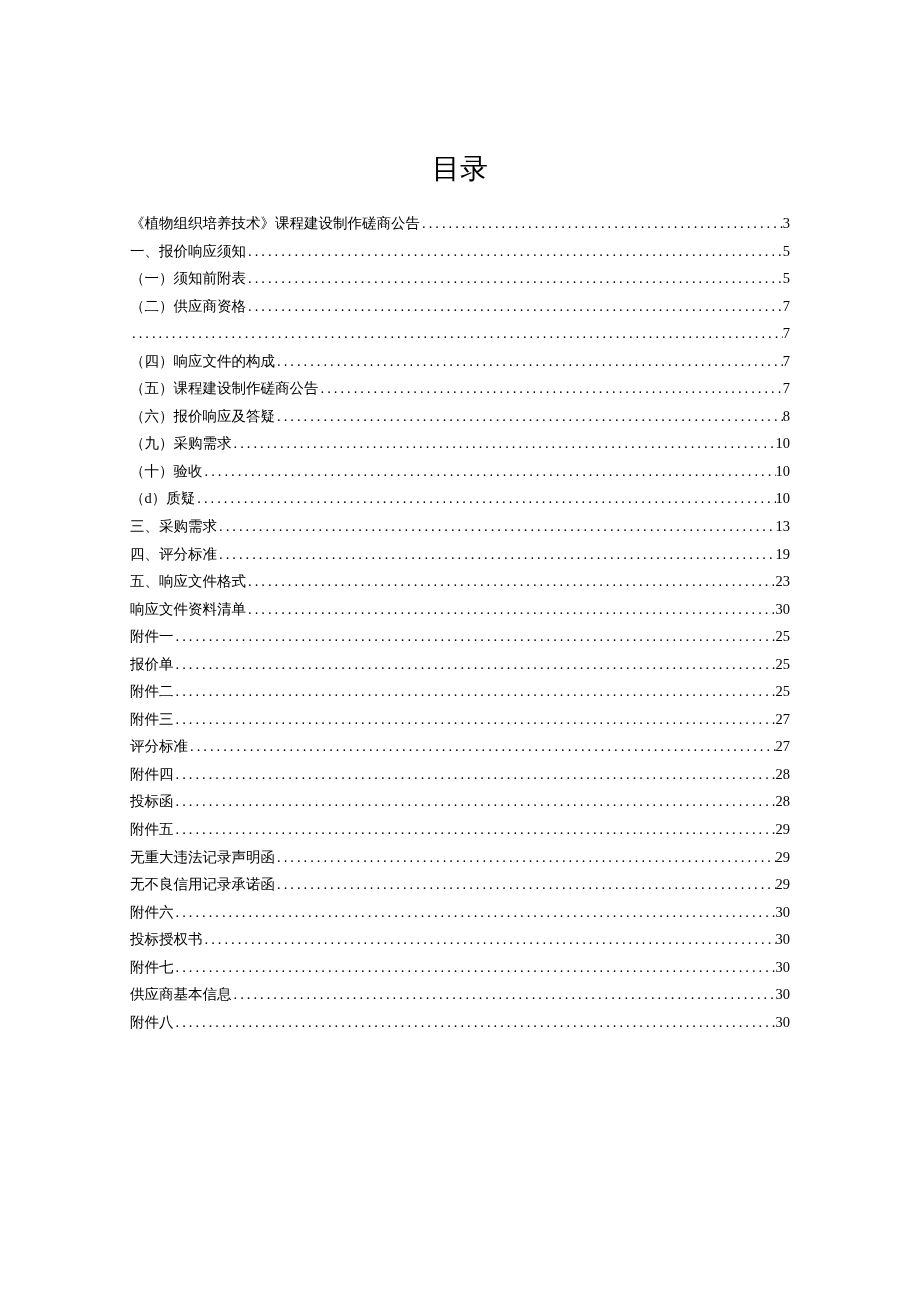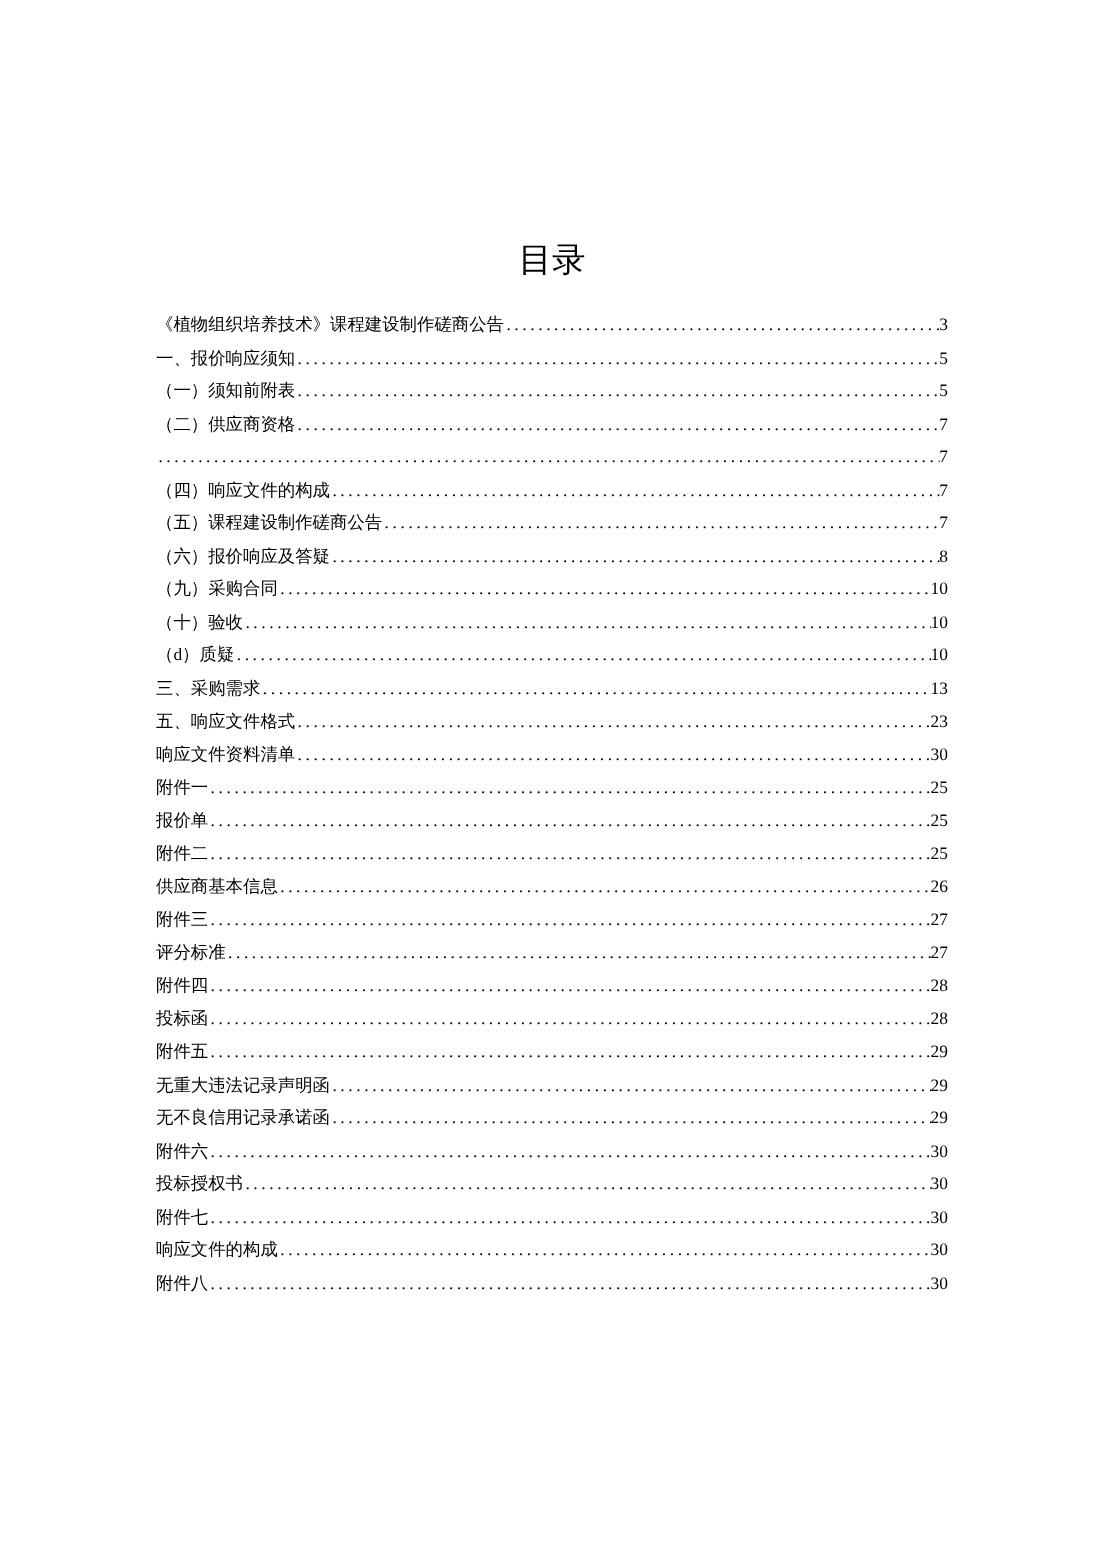--- a/index.html
+++ b/index.html
@@ -10,21 +10,20 @@
       font-family: "SimSun", "宋体", serif;
       color: #000;
       padding: 150px 130px 0 130px;
     }
     .toc-title {
       text-align: center;
       font-size: 28px;
       font-weight: normal;
       margin-bottom: 22px;
       font-family: "SimSun", "宋体", serif;
-      margin-top: 48px;
     }
     .toc-list {
       list-style: none;
     }
     .toc-item {
       display: flex;
       align-items: baseline;
       font-size: 14.5px;
       line-height: 1.9;
       white-space: nowrap;
@@ -85,40 +84,45 @@
       <span class="toc-label">（五）课程建设制作磋商公告</span>
       <span class="toc-dots"></span>
       <span class="toc-page">7</span>
     </li>
     <li class="toc-item">
       <span class="toc-label">（六）报价响应及答疑</span>
       <span class="toc-dots"></span>
       <span class="toc-page">8</span>
     </li>
     <li class="toc-item">
-      <span class="toc-label">（九）采购合同</span>
+      <span class="toc-label">（九）采购需求</span>
       <span class="toc-dots"></span>
       <span class="toc-page">10</span>
     </li>
     <li class="toc-item">
       <span class="toc-label">（十）验收</span>
       <span class="toc-dots"></span>
       <span class="toc-page">10</span>
     </li>
     <li class="toc-item">
       <span class="toc-label">（d）质疑</span>
       <span class="toc-dots"></span>
       <span class="toc-page">10</span>
     </li>
     <li class="toc-item">
       <span class="toc-label">三、采购需求</span>
       <span class="toc-dots"></span>
       <span class="toc-page">13</span>
     </li>
     <li class="toc-item">
+      <span class="toc-label">四、评分标准</span>
+      <span class="toc-dots"></span>
+      <span class="toc-page">19</span>
+    </li>
+    <li class="toc-item">
       <span class="toc-label">五、响应文件格式</span>
       <span class="toc-dots"></span>
       <span class="toc-page">23</span>
     </li>
     <li class="toc-item">
       <span class="toc-label">响应文件资料清单</span>
       <span class="toc-dots"></span>
       <span class="toc-page">30</span>
     </li>
     <li class="toc-item">
@@ -130,76 +134,71 @@
       <span class="toc-label">报价单</span>
       <span class="toc-dots"></span>
       <span class="toc-page">25</span>
     </li>
     <li class="toc-item">
       <span class="toc-label">附件二</span>
       <span class="toc-dots"></span>
       <span class="toc-page">25</span>
     </li>
     <li class="toc-item">
+      <span class="toc-label">附件三</span>
+      <span class="toc-dots"></span>
+      <span class="toc-page">27</span>
+    </li>
+    <li class="toc-item">
+      <span class="toc-label">评分标准</span>
+      <span class="toc-dots"></span>
+      <span class="toc-page">27</span>
+    </li>
+    <li class="toc-item">
+      <span class="toc-label">附件四</span>
+      <span class="toc-dots"></span>
+      <span class="toc-page">28</span>
+    </li>
+    <li class="toc-item">
+      <span class="toc-label">投标函</span>
+      <span class="toc-dots"></span>
+      <span class="toc-page">28</span>
+    </li>
+    <li class="toc-item">
+      <span class="toc-label">附件五</span>
+      <span class="toc-dots"></span>
+      <span class="toc-page">29</span>
+    </li>
+    <li class="toc-item">
+      <span class="toc-label">无重大违法记录声明函</span>
+      <span class="toc-dots"></span>
+      <span class="toc-page">29</span>
+    </li>
+    <li class="toc-item">
+      <span class="toc-label">无不良信用记录承诺函</span>
+      <span class="toc-dots"></span>
+      <span class="toc-page">29</span>
+    </li>
+    <li class="toc-item">
+      <span class="toc-label">附件六</span>
+      <span class="toc-dots"></span>
+      <span class="toc-page">30</span>
+    </li>
+    <li class="toc-item">
+      <span class="toc-label">投标授权书</span>
+      <span class="toc-dots"></span>
+      <span class="toc-page">30</span>
+    </li>
+    <li class="toc-item">
+      <span class="toc-label">附件七</span>
+      <span class="toc-dots"></span>
+      <span class="toc-page">30</span>
+    </li>
+    <li class="toc-item">
       <span class="toc-label">供应商基本信息</span>
-      <span class="toc-dots"></span>
-      <span class="toc-page">26</span>
-    </li>
-    <li class="toc-item">
-      <span class="toc-label">附件三</span>
-      <span class="toc-dots"></span>
-      <span class="toc-page">27</span>
-    </li>
-    <li class="toc-item">
-      <span class="toc-label">评分标准</span>
-      <span class="toc-dots"></span>
-      <span class="toc-page">27</span>
-    </li>
-    <li class="toc-item">
-      <span class="toc-label">附件四</span>
-      <span class="toc-dots"></span>
-      <span class="toc-page">28</span>
-    </li>
-    <li class="toc-item">
-      <span class="toc-label">投标函</span>
-      <span class="toc-dots"></span>
-      <span class="toc-page">28</span>
-    </li>
-    <li class="toc-item">
-      <span class="toc-label">附件五</span>
-      <span class="toc-dots"></span>
-      <span class="toc-page">29</span>
-    </li>
-    <li class="toc-item">
-      <span class="toc-label">无重大违法记录声明函</span>
-      <span class="toc-dots"></span>
-      <span class="toc-page">29</span>
-    </li>
-    <li class="toc-item">
-      <span class="toc-label">无不良信用记录承诺函</span>
-      <span class="toc-dots"></span>
-      <span class="toc-page">29</span>
-    </li>
-    <li class="toc-item">
-      <span class="toc-label">附件六</span>
-      <span class="toc-dots"></span>
-      <span class="toc-page">30</span>
-    </li>
-    <li class="toc-item">
-      <span class="toc-label">投标授权书</span>
-      <span class="toc-dots"></span>
-      <span class="toc-page">30</span>
-    </li>
-    <li class="toc-item">
-      <span class="toc-label">附件七</span>
-      <span class="toc-dots"></span>
-      <span class="toc-page">30</span>
-    </li>
-    <li class="toc-item">
-      <span class="toc-label">响应文件的构成</span>
       <span class="toc-dots"></span>
       <span class="toc-page">30</span>
     </li>
     <li class="toc-item">
       <span class="toc-label">附件八</span>
       <span class="toc-dots"></span>
       <span class="toc-page">30</span>
     </li>
   </ul>
 

